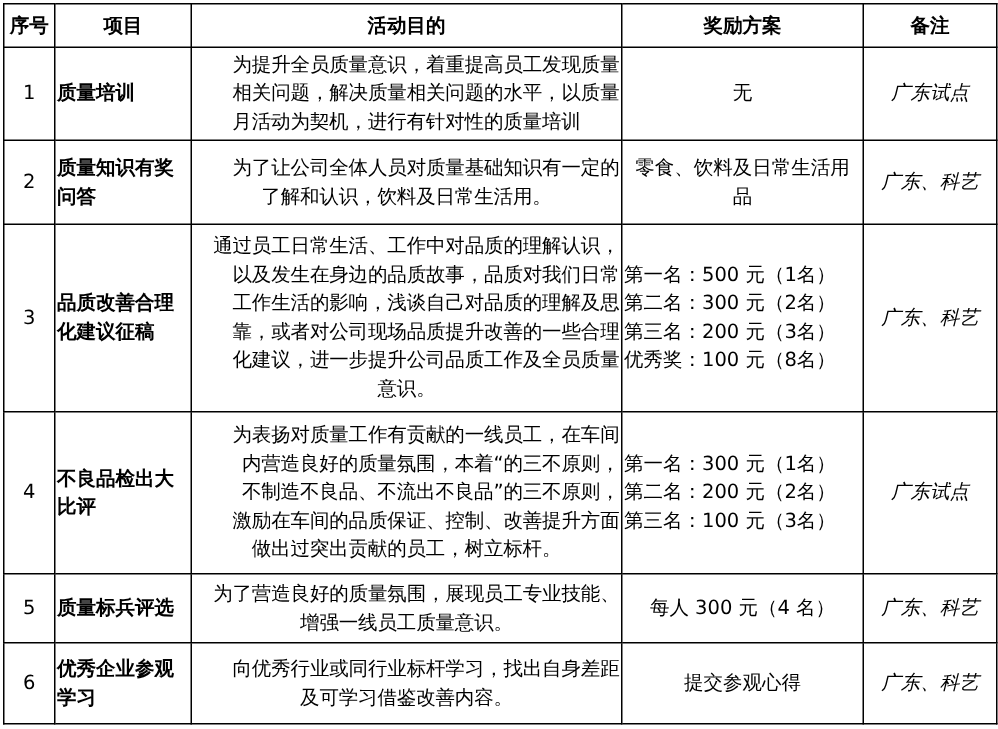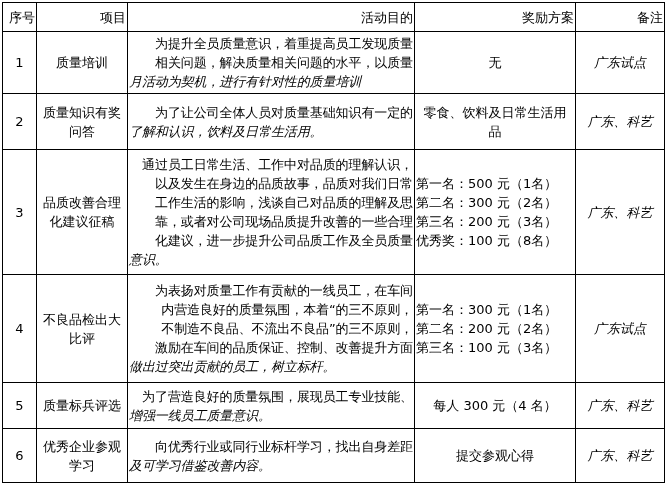--- a/index.html
+++ b/index.html
@@ -25,32 +25,31 @@
     }
     table.activity-table td, table.activity-table th {
       border: 1px solid #000;
       padding: 0 1px;
       vertical-align: middle;
       font-size: 13px;
       line-height: 19px;
       overflow: hidden;
     }
     th {
-      font-weight: normal;
-      text-align: right;
+      font-weight: bold;
+      text-align: center;
       font-size: 14px;
       height: 28px;
     }
     td.c-no {
       text-align: center;
       font-size: 12px;
     }
     td.c-name {
-      text-align: center;
-      font-weight: normal;
+      font-weight: bold;
       font-size: 13.5px;
       line-height: 20px;
     }
     td.c-purpose {
       text-align: center;
       font-size: 12.8px;
       line-height: 20px;
       letter-spacing: -0.1px;
     }
     td.c-reward {
@@ -62,21 +61,21 @@
       text-align: center;
       padding-left: 1px;
     }
     td.c-note {
       text-align: center;
       font-size: 13.5px;
       font-style: italic;
     }
     .line { display: block; white-space: nowrap; }
     .lft { text-align: right; }
-    .ctr { text-align: left; font-style: italic; }
+    .ctr { text-align: center; }
   </style>
 </head>
 <body>
 
 <table class="activity-table">
   <colgroup>
     <col style="width:34px">
     <col style="width:91px">
     <col style="width:287px">
     <col style="width:161px">

